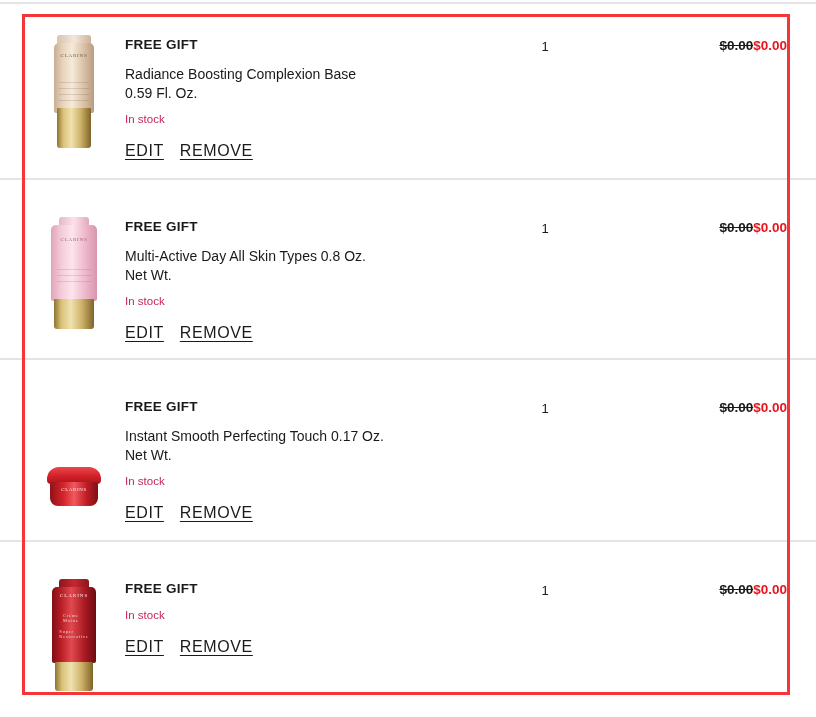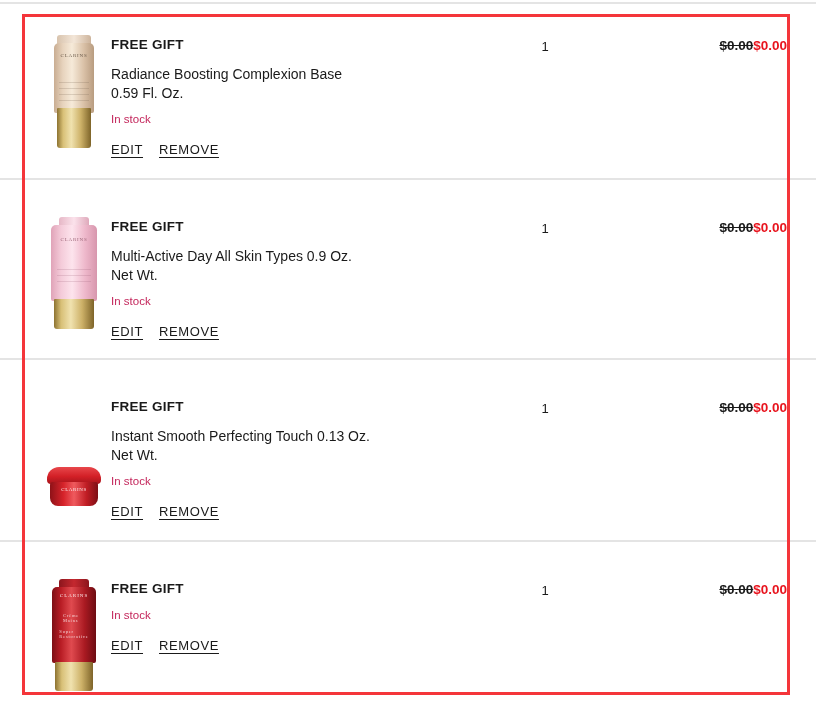--- a/index.html
+++ b/index.html
@@ -155,21 +155,21 @@
     text-align: center;
     font-size: 5px;
     letter-spacing: 0.6px;
     color: #fde9ea;
     font-family: "Liberation Serif", serif;
   }
 
   
   .info-cell {
     position: absolute;
-    left: 86px;
+    left: 100px;
     width: 390px;
   }
   .gift-label {
     font-size: 13.5px;
     font-weight: bold;
     letter-spacing: 0.25px;
     color: #1a1a1a;
     margin: 0 0 13px 0;
   }
   .prod-name {
@@ -190,21 +190,21 @@
   }
   .action-link {
     color: #1a1a1a;
     text-decoration: underline;
     text-underline-offset: 3px;
     cursor: pointer;
     background: none;
     border: 0;
     padding: 0;
     font-family: inherit;
-    font-size: 13px;
+    font-size: 16px;
     letter-spacing: 0.6px;
   }
   .action-gap { display: inline-block; width: 16px; }
 
   
   .qty-cell {
     position: absolute;
     left: 430px;
     width: 180px;
     text-align: center;
@@ -282,21 +282,21 @@
               <i style="background:rgba(150,90,115,0.2)"></i>
               <i style="background:rgba(150,90,115,0.2)"></i>
               <i style="background:rgba(150,90,115,0.2)"></i>
             </div>
           <div class="cap" style="width:40px;height:30px;"></div>
         </div>
       </div>
     </div>
     <div class="info-cell" style="top:20px;">
       <p class="gift-label">FREE GIFT</p>
-      <p class="prod-name">Multi-Active Day All Skin Types 0.9 Oz. Net Wt.</p>
+      <p class="prod-name">Multi-Active Day All Skin Types 0.8 Oz. Net Wt.</p>
       <p class="stock">In stock</p>
       <div class="actions">
         <button class="action-link">EDIT</button><span class="action-gap"></span><button class="action-link">REMOVE</button>
       </div>
     </div>
     <div class="qty-cell" style="top:22px;">1</div>
     <div class="price-cell" style="top:21px;">
       <span class="price-old">$0.00</span><span class="price-new">$0.00</span>
     </div>
   </div>
@@ -306,21 +306,21 @@
       <div class="thumb">
         <div class="jar">
           <div class="lid"></div>
           <div class="base"></div>
           <div class="jlabel">CLARINS</div>
         </div>
       </div>
     </div>
     <div class="info-cell" style="top:20px;">
       <p class="gift-label">FREE GIFT</p>
-      <p class="prod-name">Instant Smooth Perfecting Touch 0.13 Oz. Net Wt.</p>
+      <p class="prod-name">Instant Smooth Perfecting Touch 0.17 Oz. Net Wt.</p>
       <p class="stock">In stock</p>
       <div class="actions">
         <button class="action-link">EDIT</button><span class="action-gap"></span><button class="action-link">REMOVE</button>
       </div>
     </div>
     <div class="qty-cell" style="top:22px;">1</div>
     <div class="price-cell" style="top:21px;">
       <span class="price-old">$0.00</span><span class="price-new">$0.00</span>
     </div>
   </div>

